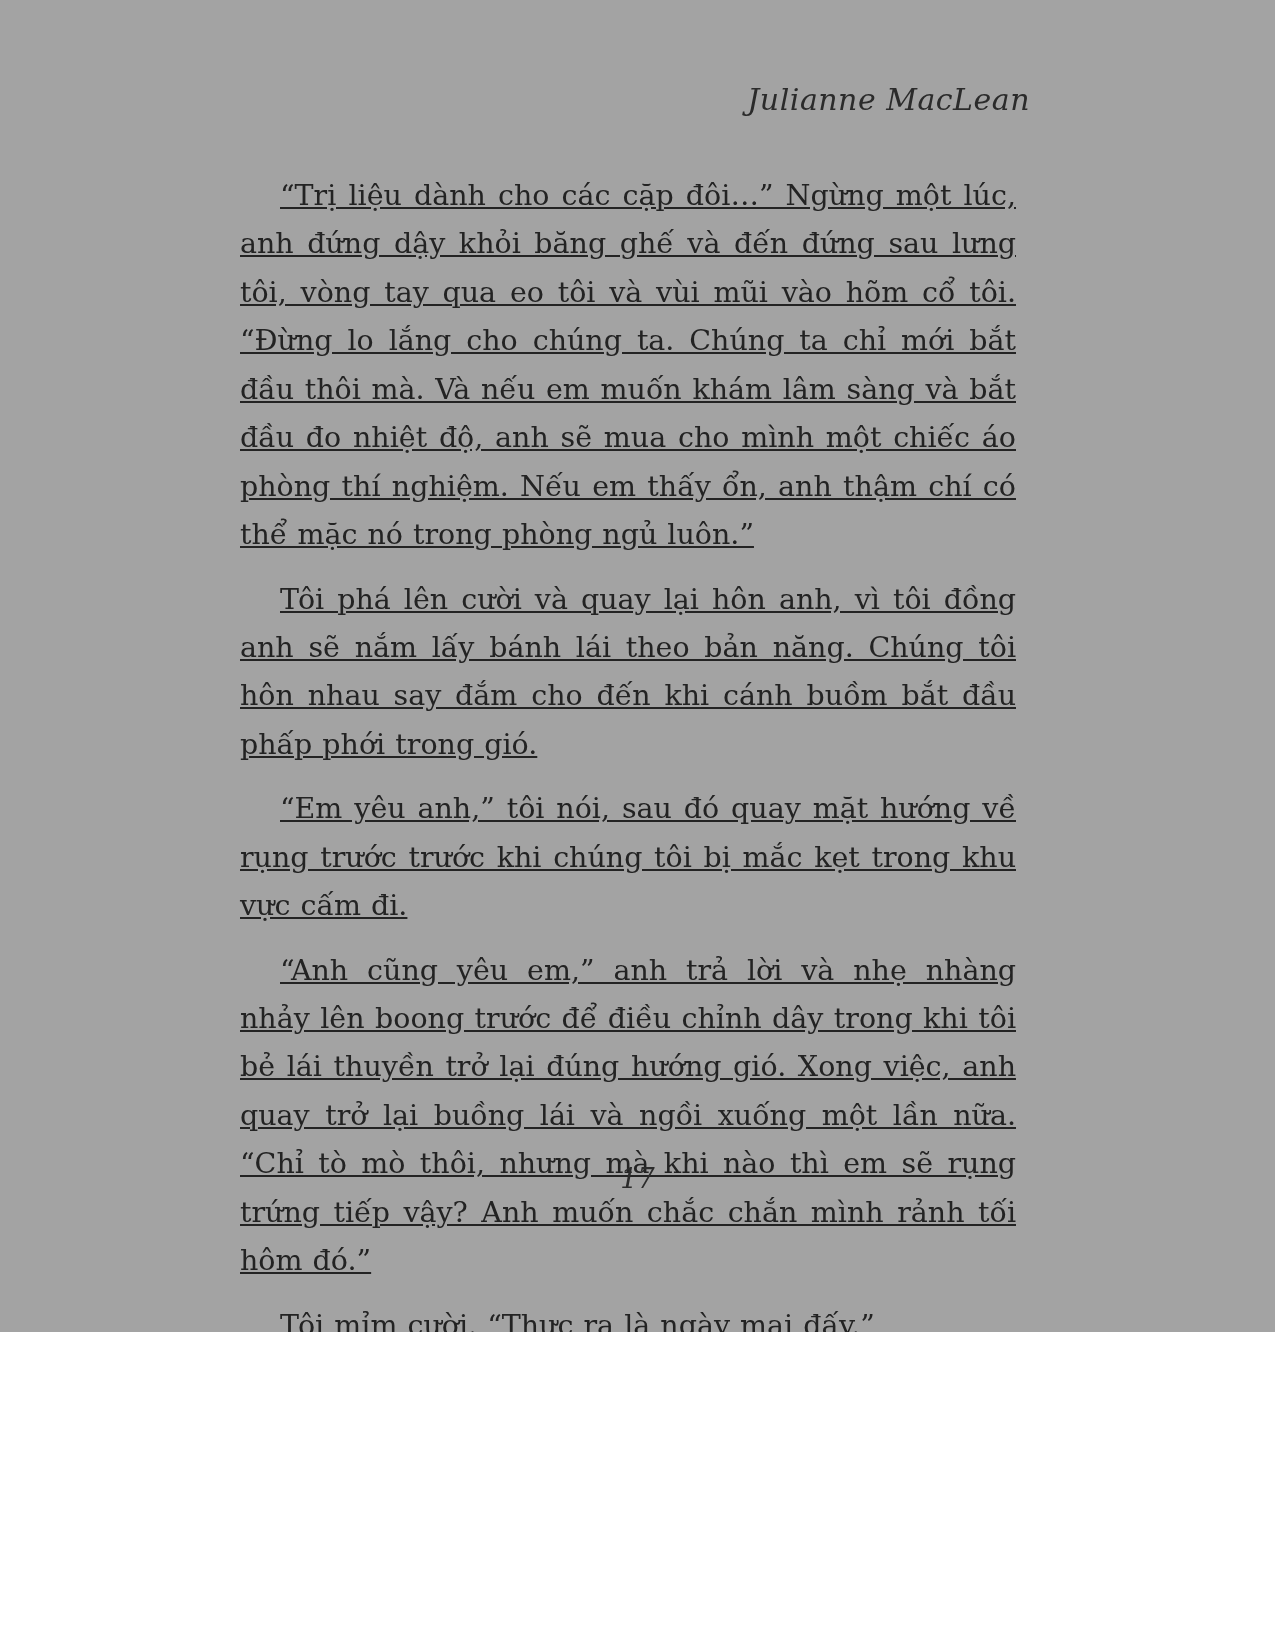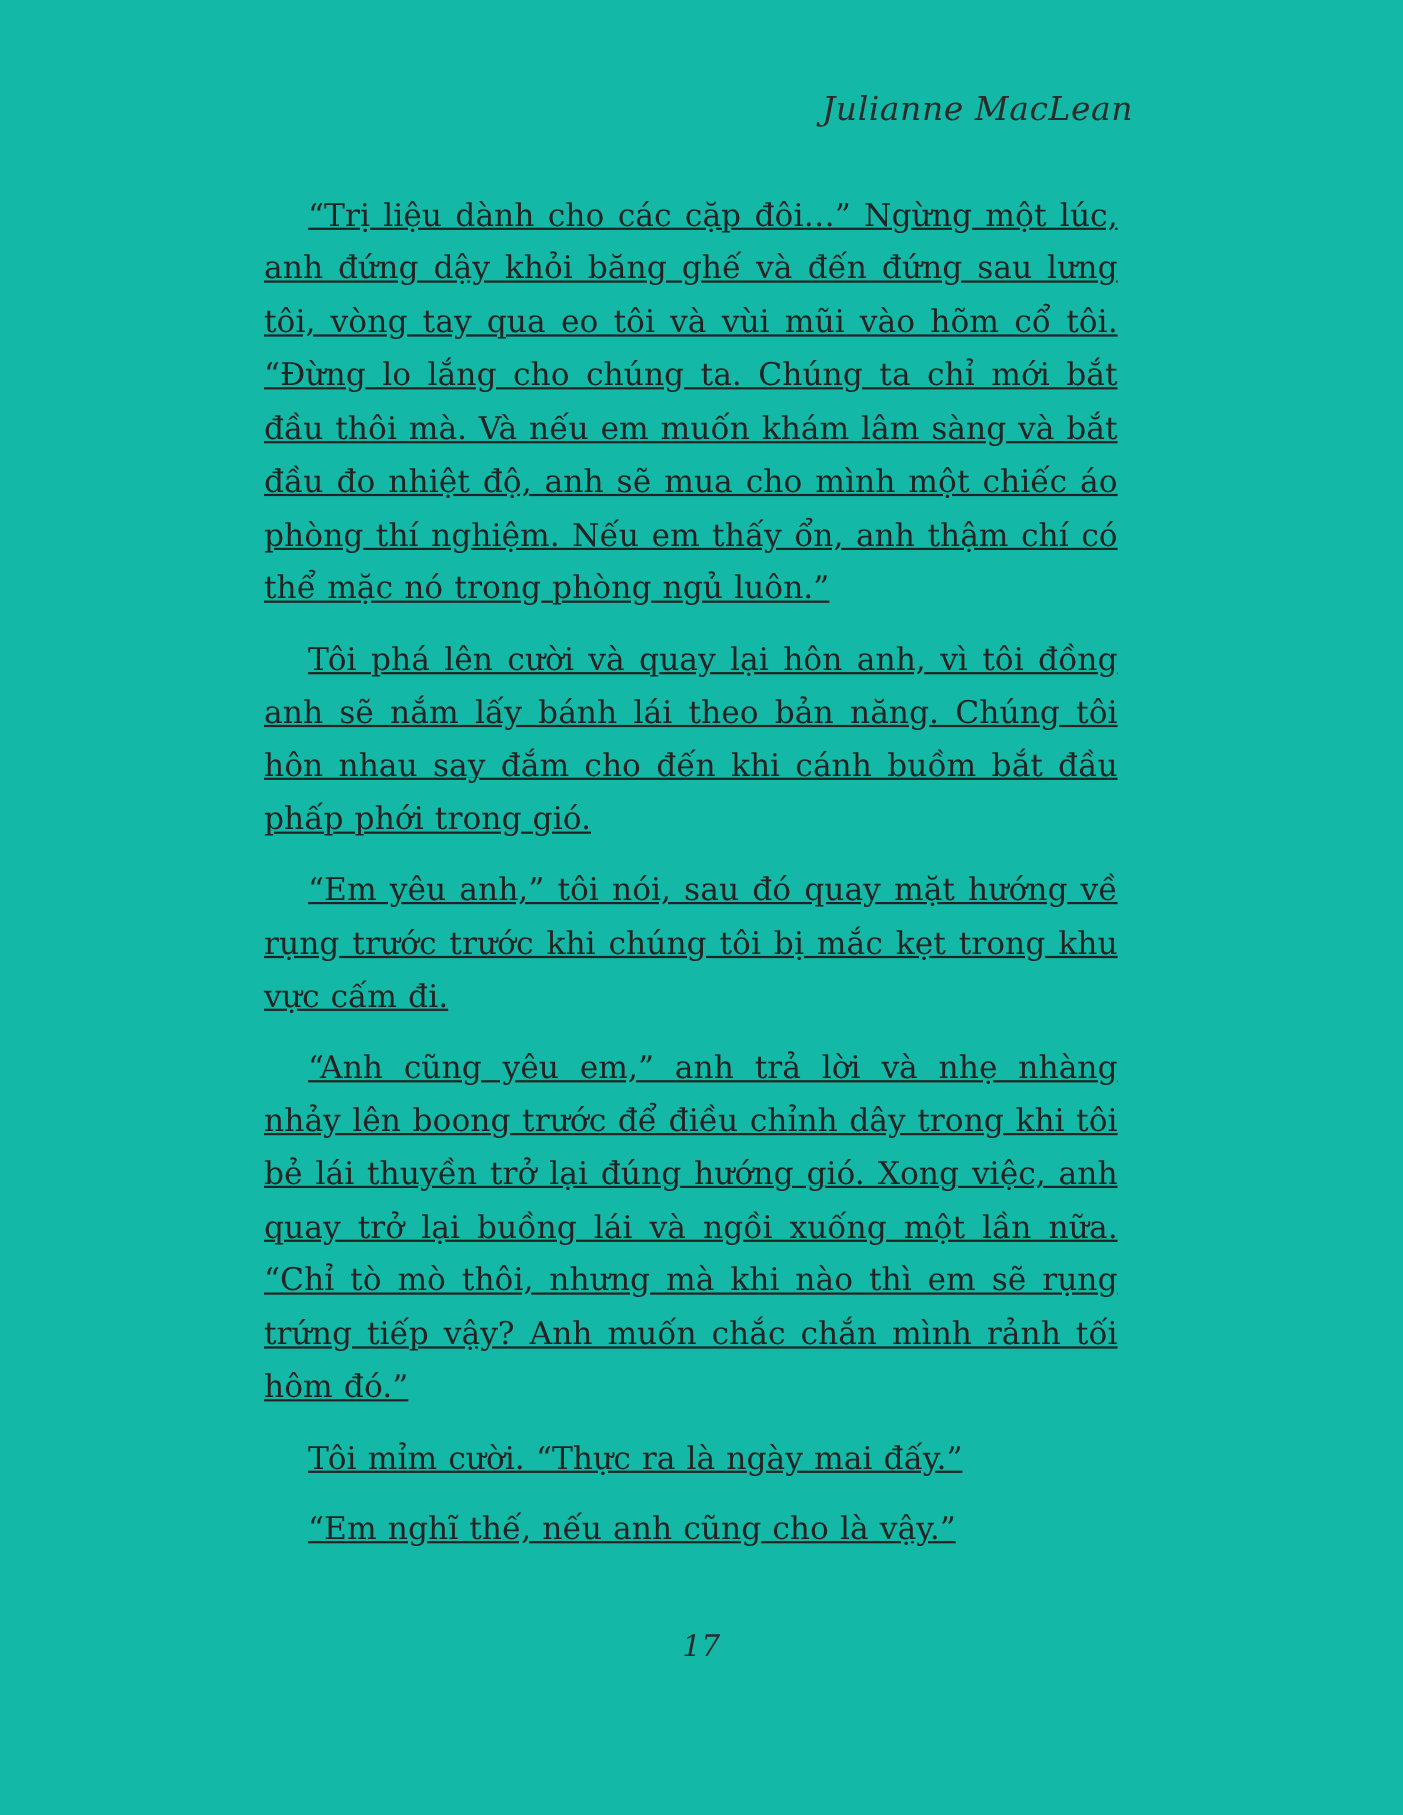--- a/index.html
+++ b/index.html
@@ -3,22 +3,22 @@
 <meta charset="utf-8">
 <style>
   html, body {
     margin: 0;
     padding: 0;
     background: #ffffff;
   }
   .page {
     position: relative;
     width: 1275px;
-    height: 1650px;
-    background: #14b8a6;
+    height: 1332px;
+    background: #a3a3a3;
     font-family: "DejaVu Serif", "Liberation Serif", serif;
     color: #222222;
     box-sizing: border-box;
     overflow: hidden;
   }
   .running-head {
     position: absolute;
     top: 82px;
     left: 240px;
     right: 245px;

